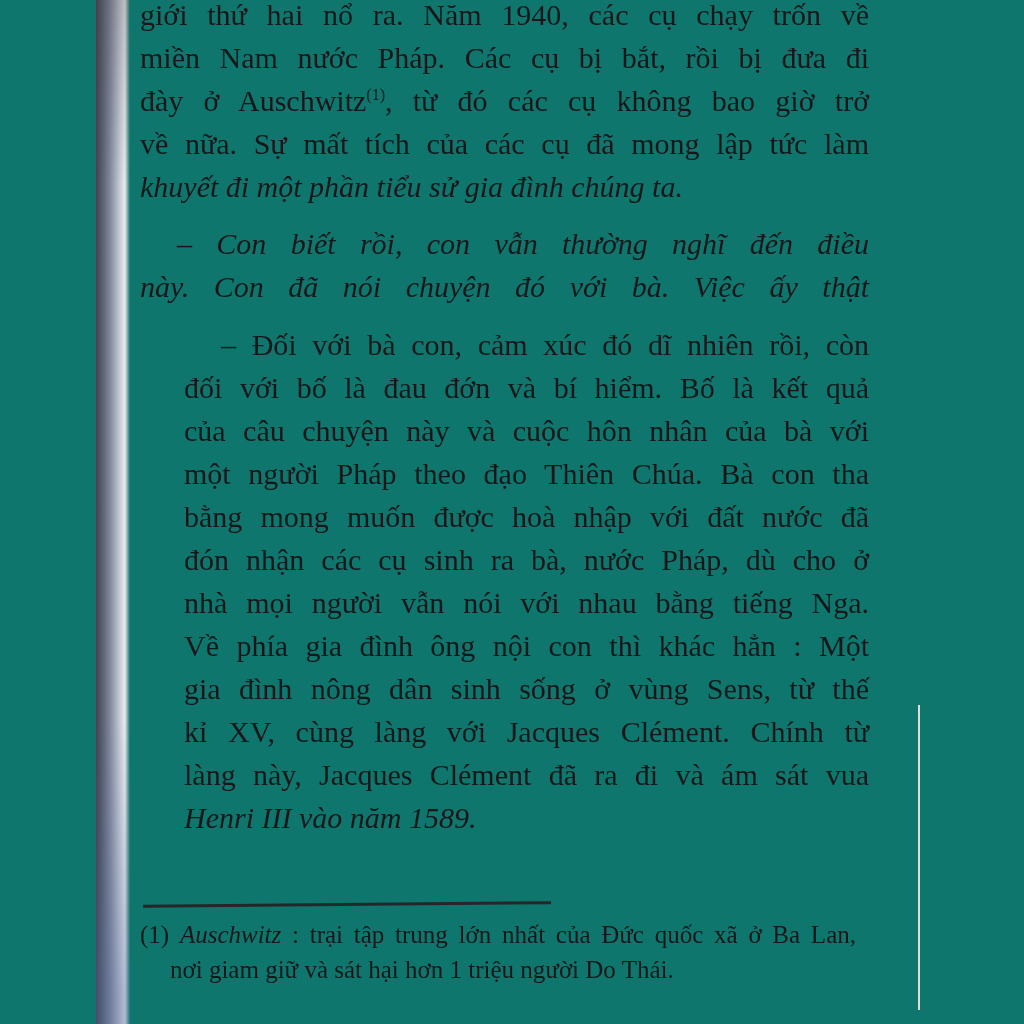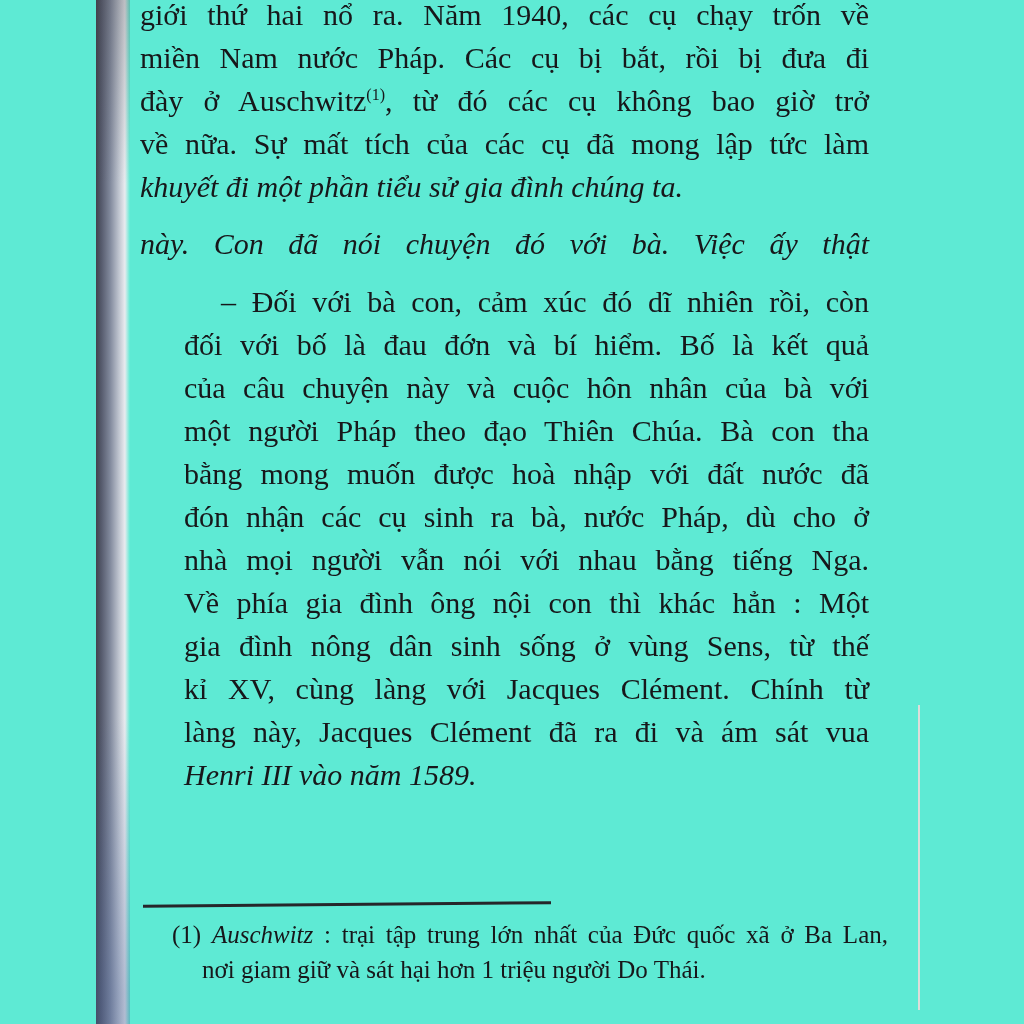--- a/index.html
+++ b/index.html
@@ -4,21 +4,21 @@
 <style>
   html, body {
     margin: 0;
     padding: 0;
     background: #ffffff;
   }
   #scan {
     position: relative;
     width: 1024px;
     height: 1024px;
-    background: #5eead4;
+    background: #0f766e;
     overflow: hidden;
     font-family: "Liberation Serif", "DejaVu Serif", serif;
     color: #17171a;
   }
   
   #gutter {
     position: absolute;
     left: 96px;
     top: 0;
     width: 34px;
@@ -75,21 +75,20 @@
     height: 3px;
     background: #26262a;
     transform: rotate(-0.5deg);
   }
   #footnote {
     position: absolute;
     left: 140px;
     top: 917px;
     width: 716px;
     font-size: 25px;
-    margin-left: 32px;
   }
   .fn-line {
     height: 35px;
     line-height: 35px;
     text-align: justify;
     text-align-last: justify;
   }
   .fn-line.last {
     text-align-last: left;
     padding-left: 30px;
@@ -108,20 +107,21 @@
 
     <div class="para" id="paragraph-1">
       <div class="line">giới thứ hai nổ ra. Năm 1940, các cụ chạy trốn về</div>
       <div class="line">miền Nam nước Pháp. Các cụ bị bắt, rồi bị đưa đi</div>
       <div class="line"><span>đày ở Auschwitz</span><sup class="ref">(1)</sup><span>, từ đó các cụ không bao giờ trở</span></div>
       <div class="line">về nữa. Sự mất tích của các cụ đã mong lập tức làm</div>
       <div class="line last">khuyết đi một phần tiểu sử gia đình chúng ta.</div>
     </div>
 
     <div class="para" id="paragraph-2">
+      <div class="line indent">– Con biết rồi, con vẫn thường nghĩ đến điều</div>
       <div class="line">này. Con đã nói chuyện đó với bà. Việc ấy thật</div>
     </div>
 
     <div class="para" id="paragraph-3">
       <div class="line indent">– Đối với bà con, cảm xúc đó dĩ nhiên rồi, còn</div>
       <div class="line">đối với bố là đau đớn và bí hiểm. Bố là kết quả</div>
       <div class="line">của câu chuyện này và cuộc hôn nhân của bà với</div>
       <div class="line">một người Pháp theo đạo Thiên Chúa. Bà con tha</div>
       <div class="line">bằng mong muốn được hoà nhập với đất nước đã</div>
       <div class="line">đón nhận các cụ sinh ra bà, nước Pháp, dù cho ở</div>

